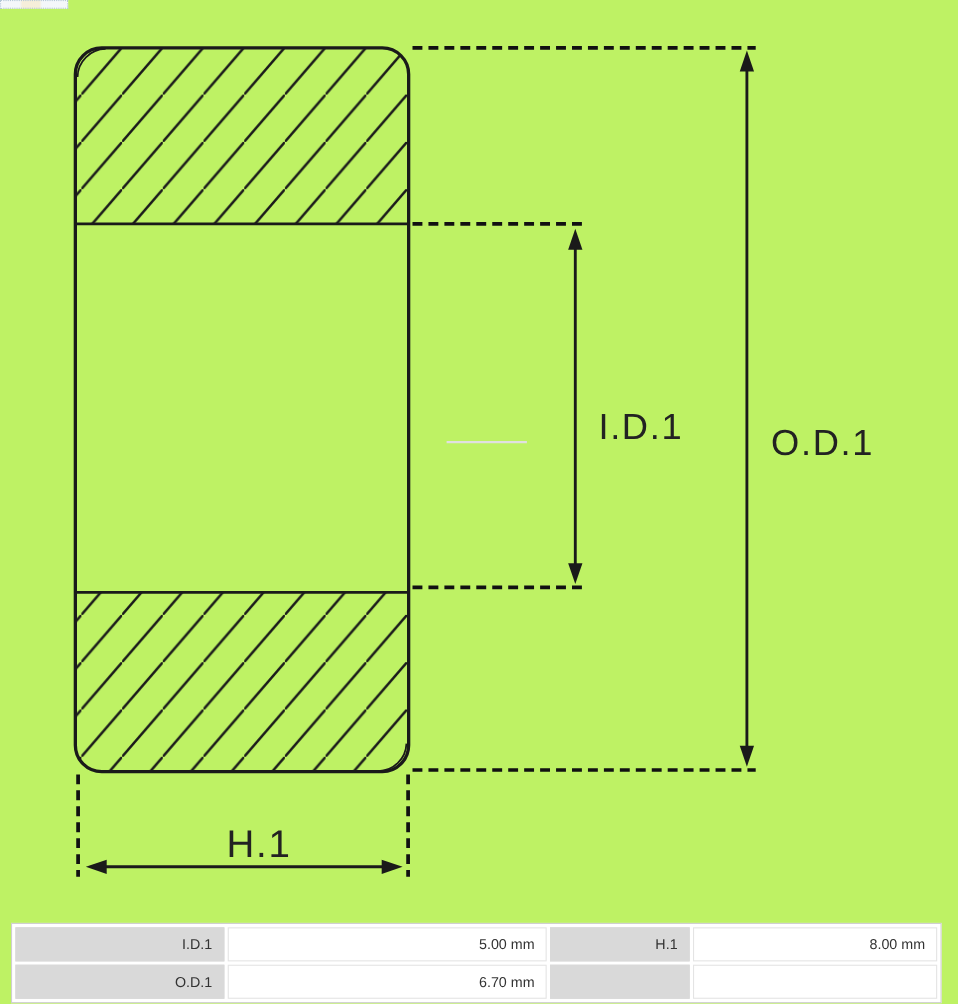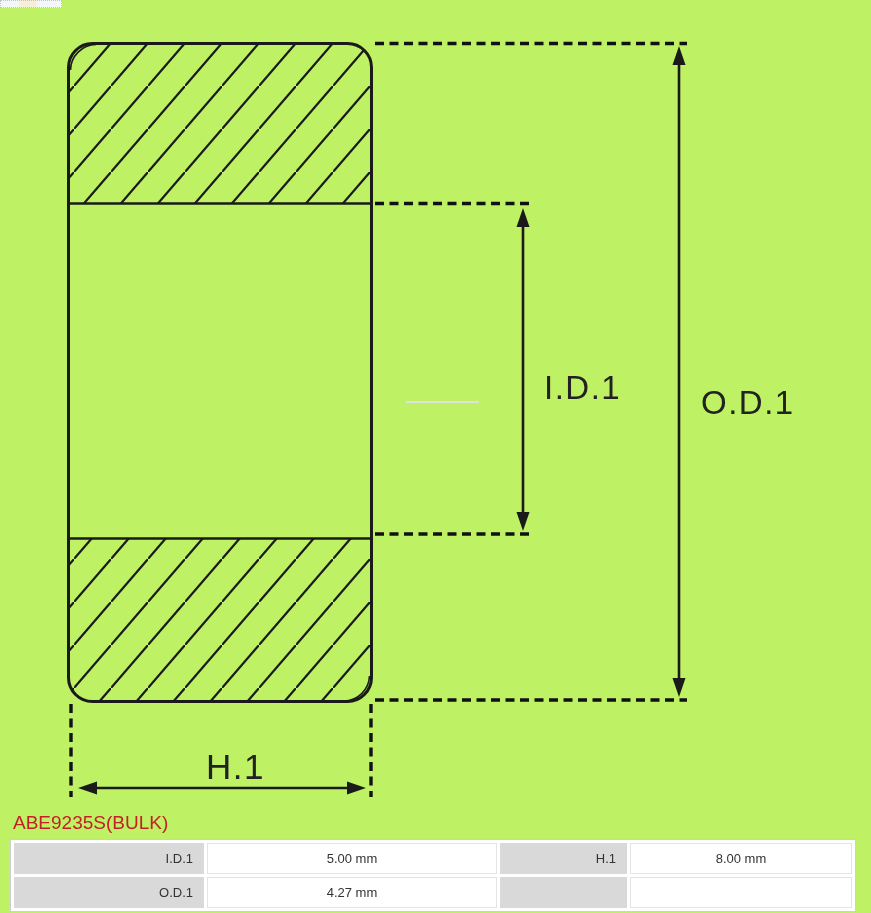--- a/index.html
+++ b/index.html
@@ -62,21 +62,20 @@
     overflow: hidden;
     white-space: nowrap;
   }
   .spec-table td.lbl {
     background: #d9d9d9;
     border: 1px solid #d9d9d9;
   }
   .spec-table td.val {
     background: #ffffff;
     border: 1px solid #e4e4e4;
-    text-align: center;
   }
   .col-lbl1 { width: 168px; }
   .col-val1 { width: 268px; }
   .col-lbl2 { width: 105px; }
   .col-val2 { width: auto; margin-top: 48px;  }
 </style>
 </head>
 <body>
 
 <div class="page">
@@ -131,32 +130,31 @@
       <line x1="94" y1="788" x2="350" y2="788" stroke="#1a1a1a" stroke-width="2.6"></line>
       <polygon points="78,788 97,781.5 97,794.5" fill="#1a1a1a"></polygon>
       <polygon points="366,788 347,781.5 347,794.5" fill="#1a1a1a"></polygon>
     </g>
 
     <text class="dim-label" x="544" y="399" font-size="33">I.D.1</text>
     <text class="dim-label" x="701" y="414" font-size="33">O.D.1</text>
     <text class="dim-label" x="206" y="779" font-size="35">H.1</text>
   </svg>
 
-  <div class="part-number">ABE9235S(BULK)</div>
 
   <table class="spec-table">
     <tbody>
         <tr>
       <td class="lbl col-lbl1">I.D.1</td>
       <td class="val col-val1">5.00 mm</td>
       <td class="lbl col-lbl2">H.1</td>
       <td class="val col-val2">8.00 mm</td>
     </tr>
     <tr>
       <td class="lbl col-lbl1">O.D.1</td>
-      <td class="val col-val1">4.27 mm</td>
+      <td class="val col-val1">6.70 mm</td>
       <td class="lbl col-lbl2"></td>
       <td class="val col-val2"></td>
     </tr>
   </tbody>
     </table>
 
 </div>
 
 </body></html>

